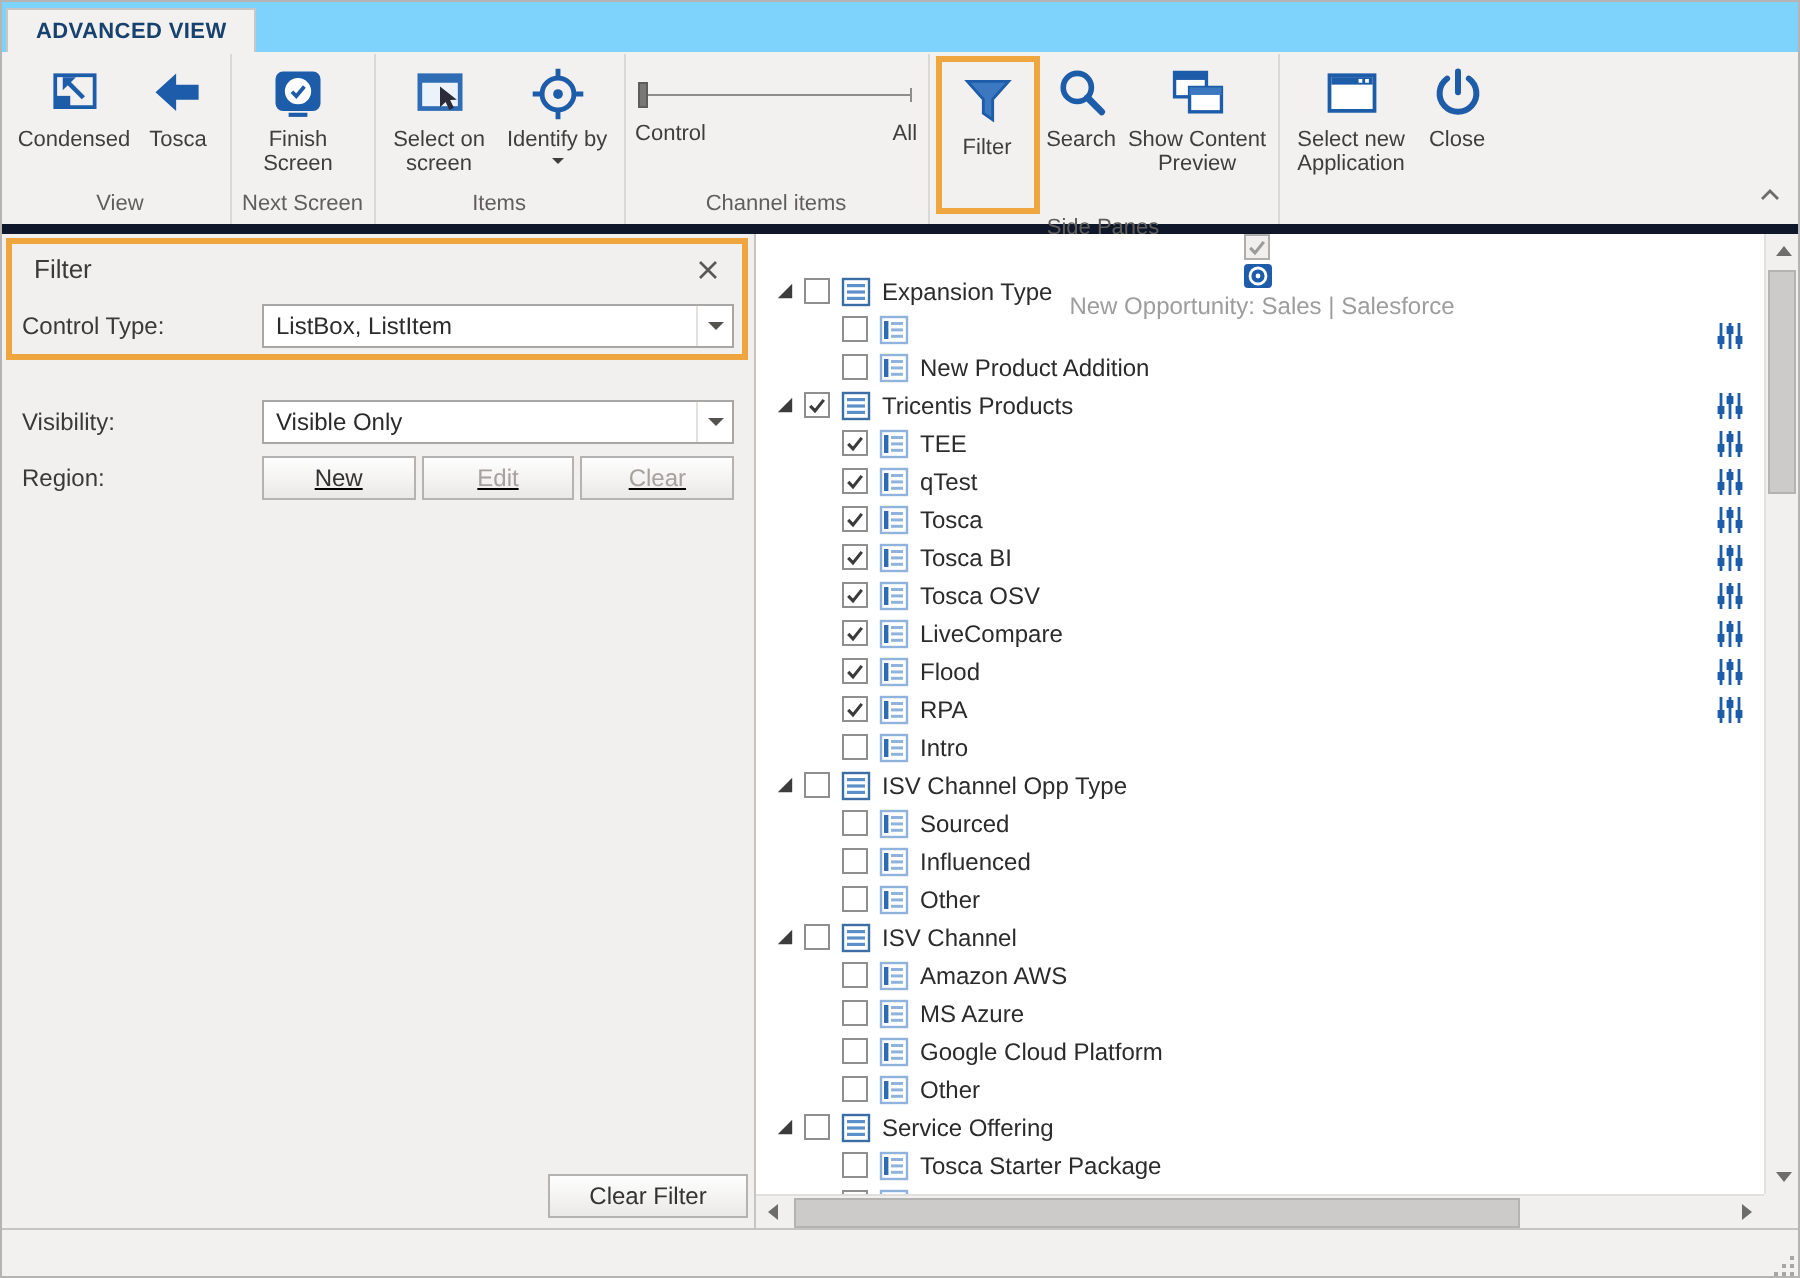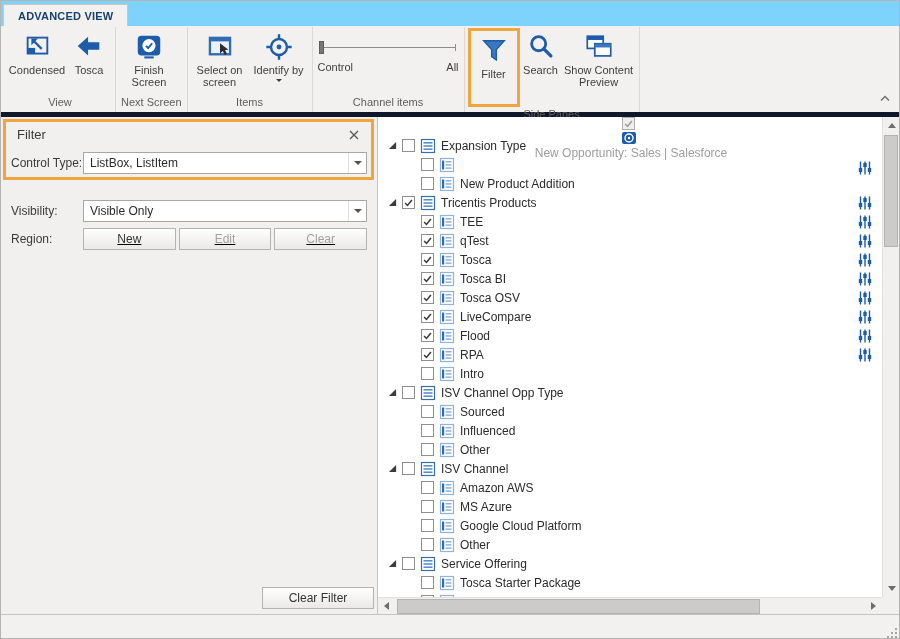--- a/index.html
+++ b/index.html
@@ -34,31 +34,31 @@
 
   
   .content { height:497px; display:flex; }
 
   
   .filter-panel { width:377px; background:#f1f0ee; border-right:1px solid #c6c4c2; position:relative; flex:none; }
   .fp-hl { position:absolute; left:2px; top:2px; width:371px; height:61px; border:3px solid #f0a63e; pointer-events:none; z-index:3; }
   .fp-title-row { display:flex; align-items:center; justify-content:space-between; padding:10px 16px 4px 16px; }
   .fp-title { font-size:13px; color:#3b3a39; }
   .fp-close { cursor:pointer; line-height:0; padding:2px; }
-  .fp-row { display:flex; align-items:center; padding:0 10px; margin-top:6px; }
+  .fp-row { display:flex; align-items:center; padding:0 10px; margin-top:6px;gap:48px; }
   .fp-row.gap1 { margin-top:26px; }
   .fp-row.gap2 { margin-top:6px; }
   .fp-label { width:72px; flex:none; font-size:12px; color:#3b3a39; }
   .combo { flex:1; height:22px; background:#fff; border:1px solid #a9a7a5; display:flex; align-items:center; padding-left:6px; font-size:12px; color:#2b2b2b; position:relative; cursor:pointer; }
   .combo-arrow { position:absolute; right:0; top:0; bottom:0; width:18px; display:flex; align-items:center; justify-content:center; border-left:1px solid #e3e1df; }
   .combo-arrow i { width:0; height:0; border:4px solid transparent; border-top-color:#54524f; margin-top:4px; }
   .btnrow { flex:1; display:flex; gap:3px;text-decoration:underline; }
   .btn { flex:1; height:22px; background:linear-gradient(#fefefe,#ebe9e7); border:1px solid #b5b3b1; font-size:12px; color:#333; display:flex; align-items:center; justify-content:center; cursor:pointer; }
   .btn.disabled { color:#a5a19d; }
-  .clear-filter { position:absolute; right:3px; bottom:5px; width:112px; height:22px; }
+  .clear-filter { position:absolute; right:3px; bottom:5px; width:100px; height:22px; }
 
   
   .tree-panel { flex:1; position:relative; background:#fff; }
   .tree-rows { position:absolute; top:0; left:0; right:17px; bottom:17px; overflow:hidden; }
   .tree-row { height:19px; display:flex; align-items:center; font-size:12px; color:#2b2b2b; cursor:default; }
   .tree-row.muted .tlabel { color:#9d9d9d; }
   .lvl0 { padding-left:2px;flex-direction:column; } .lvl1 { padding-left:8px; } .lvl2 { padding-left:43px; }
   .exp { width:13px; height:13px; display:inline-flex; align-items:center; justify-content:center; margin-right:3px; cursor:pointer; flex:none; }
   .exp svg { width:9px; height:9px; }
   .cb { width:13px; height:13px; border:1px solid #8f8f8f; background:#fff; margin-right:5px; display:inline-flex; align-items:center; justify-content:center; cursor:pointer; flex:none; }
@@ -211,20 +211,42 @@
                 <rect x="11.5" y="12.5" width="17" height="4" fill="#3b78bf"></rect>
               </svg>
             </span>
           <span>Show Content Preview</span>
         </div>
       </div>
       <div class="rgroup-label">Side Panes</div>
     </div>
 
     <div class="rgroup nolabel">
+      <div class="rgroup-buttons">
+        <div class="rbtn w66">
+          <span class="ricon">
+              <svg viewBox="0 0 32 32">
+                <rect x="4" y="6" width="24" height="19" fill="#fff" stroke="#1d5ca8" stroke-width="2"></rect>
+                <rect x="5" y="7" width="22" height="4" fill="#1d5ca8"></rect>
+                <rect x="23" y="8" width="2" height="2" fill="#fff"></rect>
+                <rect x="19.5" y="8" width="2" height="2" fill="#fff"></rect>
+              </svg>
+            </span>
+          <span>Select new Application</span>
+        </div>
+        <div class="rbtn w40">
+          <span class="ricon">
+              <svg viewBox="0 0 32 32">
+                <path d="M16 4v11" stroke="#1d5ca8" stroke-width="3.2" stroke-linecap="round"></path>
+                <path d="M10.2 7.8a9.8 9.8 0 1 0 11.6 0" fill="none" stroke="#1d5ca8" stroke-width="3.2" stroke-linecap="round"></path>
+              </svg>
+            </span>
+          <span>Close</span>
+        </div>
+      </div>
       <div class="rgroup-label"></div>
     </div>
 
     <div class="ribbon-chevron">
       <svg width="12" height="7" viewBox="0 0 12 7">
           <polyline points="2,5.5 6,1.5 10,5.5" fill="none" stroke="#6d6b69" stroke-width="1.4"></polyline>
         </svg>
     </div>
   </div>
 

